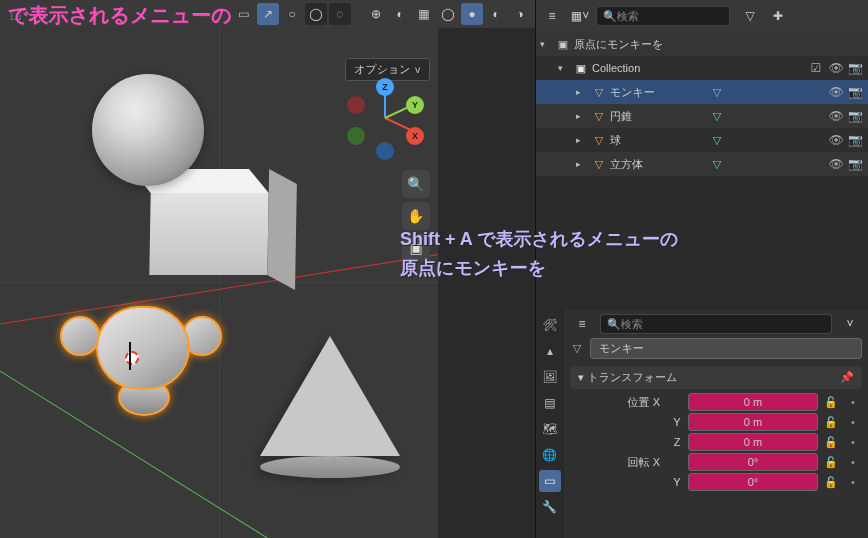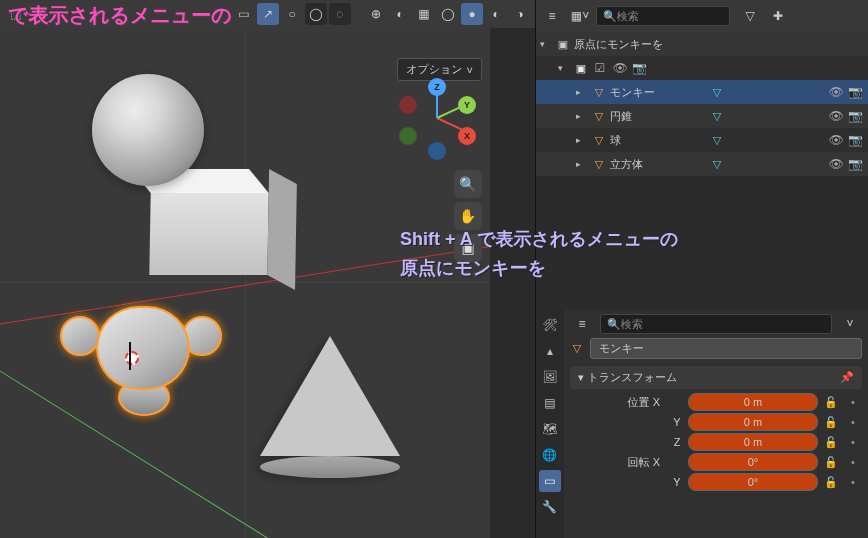--- a/index.html
+++ b/index.html
@@ -3,21 +3,21 @@
 <meta charset="utf-8">
 <style>
 html,body{margin:0;padding:0;width:868px;height:538px;background:#2a2a2a;font-family:sans-serif;font-size:11px;color:#ccc;overflow:hidden;position:relative}
 .topbar{position:absolute;top:0;left:0;right:0;height:24px;background:#3a3a3a;display:flex;align-items:center;padding:2px 4px}
 .icon-btn{width:22px;height:22px;display:flex;align-items:center;justify-content:center;color:#ccc;border-radius:3px;margin:0 1px;font-size:12px}
 .icon-btn.active{background:#4a6a9a}
 .icon-btn.dark{background:#2a2a2a}
 .search{background:#1e1e1e;border:1px solid #444;border-radius:3px;height:18px;padding:0 6px;display:flex;align-items:center;min-width:120px;color:#888}
 .pink-label{position:absolute;top:2px;left:8px;font-size:20px;font-weight:bold;color:#ff4dc0;text-shadow:1px 1px 0 #444;z-index:50}
 .pink-note{position:absolute;font-size:18px;font-weight:bold;color:#c4b5fd;text-shadow:1px 1px 0 #222;z-index:50;line-height:1.6}
-.viewport{position:absolute;top:26px;left:0;width:490px;height:512px;background:#393939;overflow:hidden}
+.viewport{position:absolute;top:26px;left:0;width:438px;height:512px;background:#393939;overflow:hidden}
 .grid-line{position:absolute;background:rgba(200,200,200,.07)}
 .axis{position:absolute;height:1px;transform-origin:left center}
 .option-btn{position:absolute;top:32px;right:8px;background:#2a2a2a;border:1px solid #555;border-radius:3px;padding:3px 8px;color:#ccc;display:flex;align-items:center;gap:4px}
 .xyz-gizmo{position:absolute;top:56px;right:18px;width:70px;height:70px}
 .gizmo-axis{position:absolute;top:35px;left:35px;width:30px;height:2px;transform-origin:0 50%}
 .gizmo-ball{position:absolute;width:18px;height:18px;border-radius:50%;display:flex;align-items:center;justify-content:center;font-size:9px;font-weight:bold;color:#222}
 .side-tool{position:absolute;right:8px;width:28px;height:28px;background:#454545;border-radius:5px;display:flex;align-items:center;justify-content:center;color:#ddd;font-size:14px}
 .sphere{position:absolute;top:48px;left:92px;width:112px;height:112px;border-radius:50%;background:radial-gradient(circle at 38% 32%,#ececec 0,#d8d8d8 24%,#9a9a9a 70%,#555 100%);box-shadow:0 3px 10px rgba(0,0,0,.3)}
 .cube{position:absolute;top:167px;left:150px;width:118px;height:82px;background:linear-gradient(180deg,#e3e3e3 0,#c2c2c2 100%);transform:skewX(-1deg)}
 .cube::before{content:"";position:absolute;top:-24px;left:0;width:118px;height:24px;background:#f3f3f3;transform-origin:bottom left;transform:skewX(40deg)}
@@ -48,21 +48,21 @@
 .prop-tab.active{background:#4a6a9a;color:#fff}
 .prop-body{flex:1;padding:4px 6px;display:flex;flex-direction:column;gap:3px}
 .prop-search{height:20px;display:flex;gap:6px;align-items:center}
 .obj-title{height:22px;display:flex;align-items:center;gap:6px}
 .obj-title .name-field{flex:1;background:#4b4b4b;border:1px solid #666;border-radius:3px;padding:2px 8px}
 .panel-hd{background:#3a3a3a;padding:4px 8px;border-radius:3px;display:flex;align-items:center;gap:4px;margin-top:4px}
 .pin{margin-left:auto;color:#888}
 .prop-row{display:flex;align-items:center;gap:4px;padding:1px 0}
 .prop-row .lbl{width:90px;text-align:right;padding-right:6px;color:#ccc}
 .prop-row .axis-lbl{width:14px;text-align:center;color:#ccc}
-.num-field{flex:1;background:#c2410c;border:1px solid #666;border-radius:8px;text-align:center;padding:2px 0}
+.num-field{flex:1;background:#be185d;border:1px solid #666;border-radius:3px;text-align:center;padding:2px 0}
 .lock{width:18px;text-align:center;color:#999}
 </style>
 </head>
 <body>
 
 <div class="viewport">
   <div class="grid-line" style="top:50%;left:0;width:100%;height:1px"></div>
   <div class="grid-line" style="top:0;left:50%;width:1px;height:100%"></div>
   <div class="axis" style="top:60%;left:-60px;width:700px;background:#c33;transform:rotate(-9deg)"></div>
   <div class="axis" style="top:60%;left:-60px;width:700px;background:#5b5;transform:rotate(32deg)"></div>
@@ -137,20 +137,21 @@
 
   <div class="sc-row bg1">
     <span class="disclosure">▾</span>
     <span class="obj-icon">▣</span>
     <span class="obj-name">原点にモンキーを</span>
   </div>
   <div class="sc-row bg0">
     <span class="sc-indent"></span>
     <span class="disclosure">▾</span>
     <span class="obj-icon" style="color:#eee">▣</span>
+    <span class="obj-name">Collection</span>
     <span class="row-ctrl">☑</span>
     <span class="row-ctrl">👁</span>
     <span class="row-ctrl">📷</span>
   </div>
 
   <div id="outliner-items">
       <div class="sc-row sel">
         <span class="sc-indent"></span>
         <span class="sc-indent"></span>
         <span class="disclosure">▸</span>

